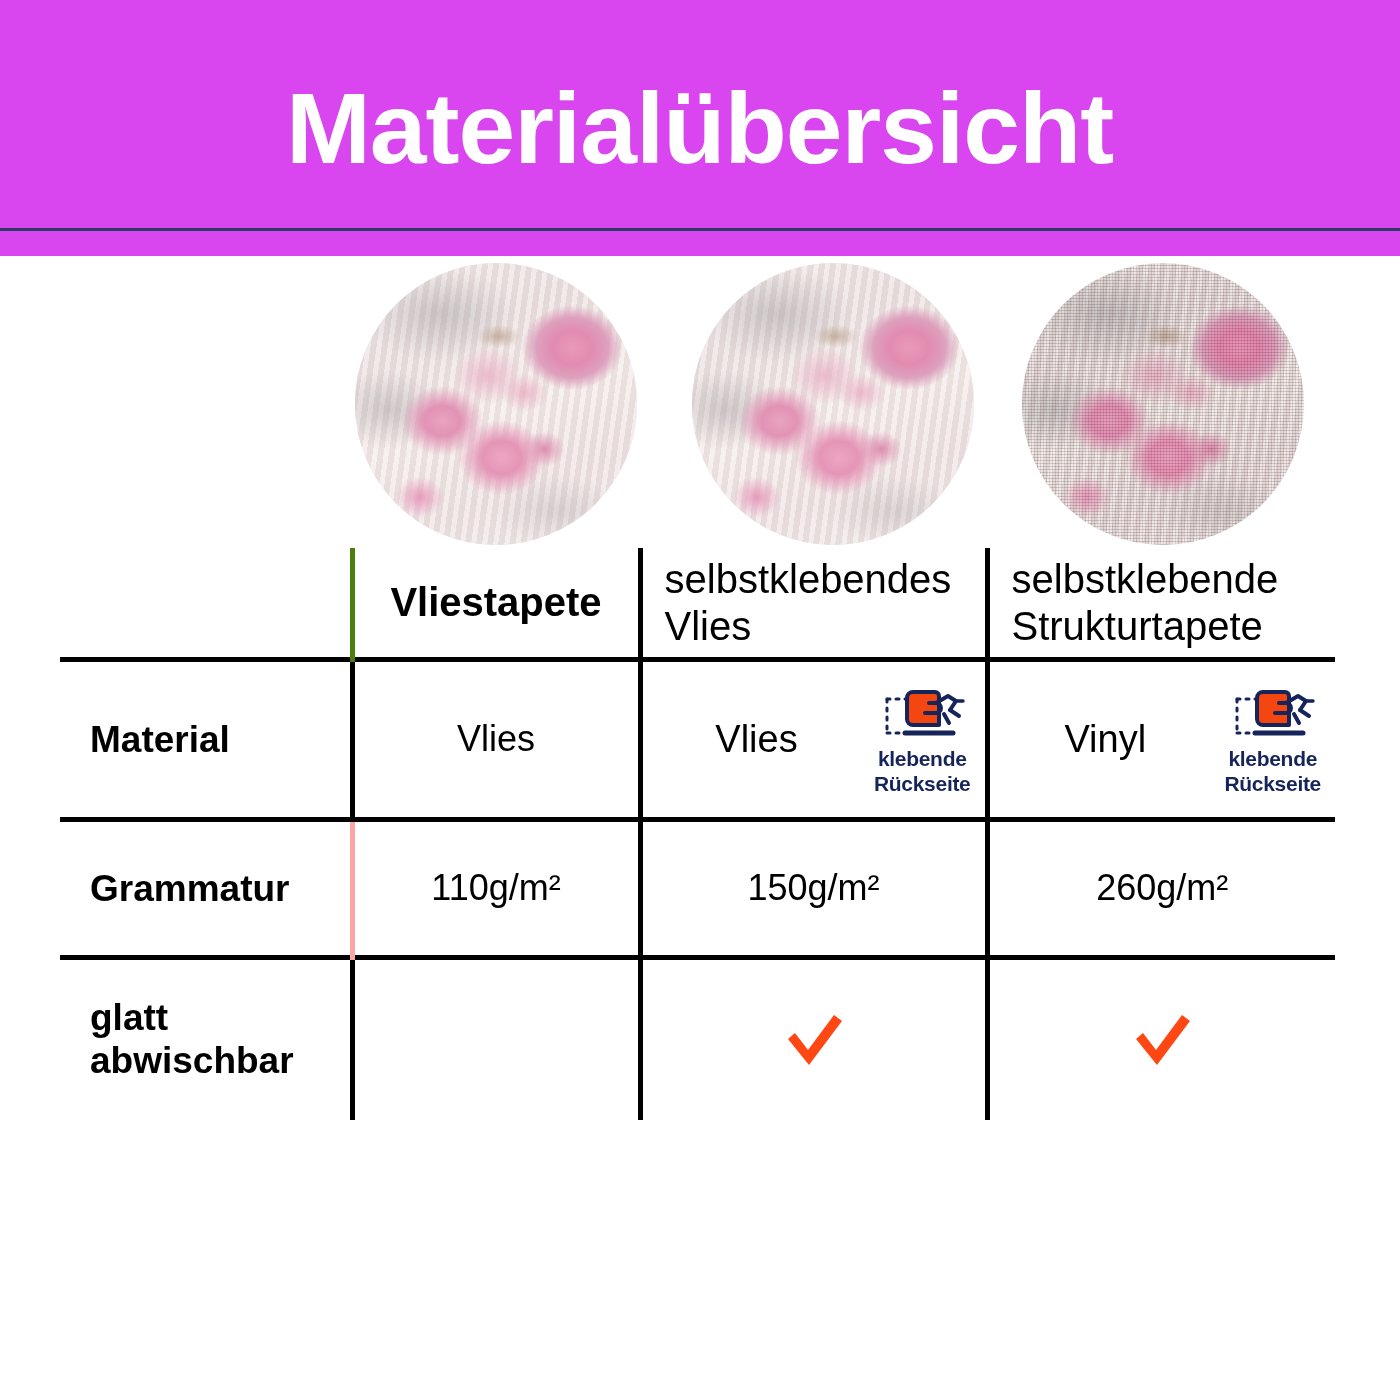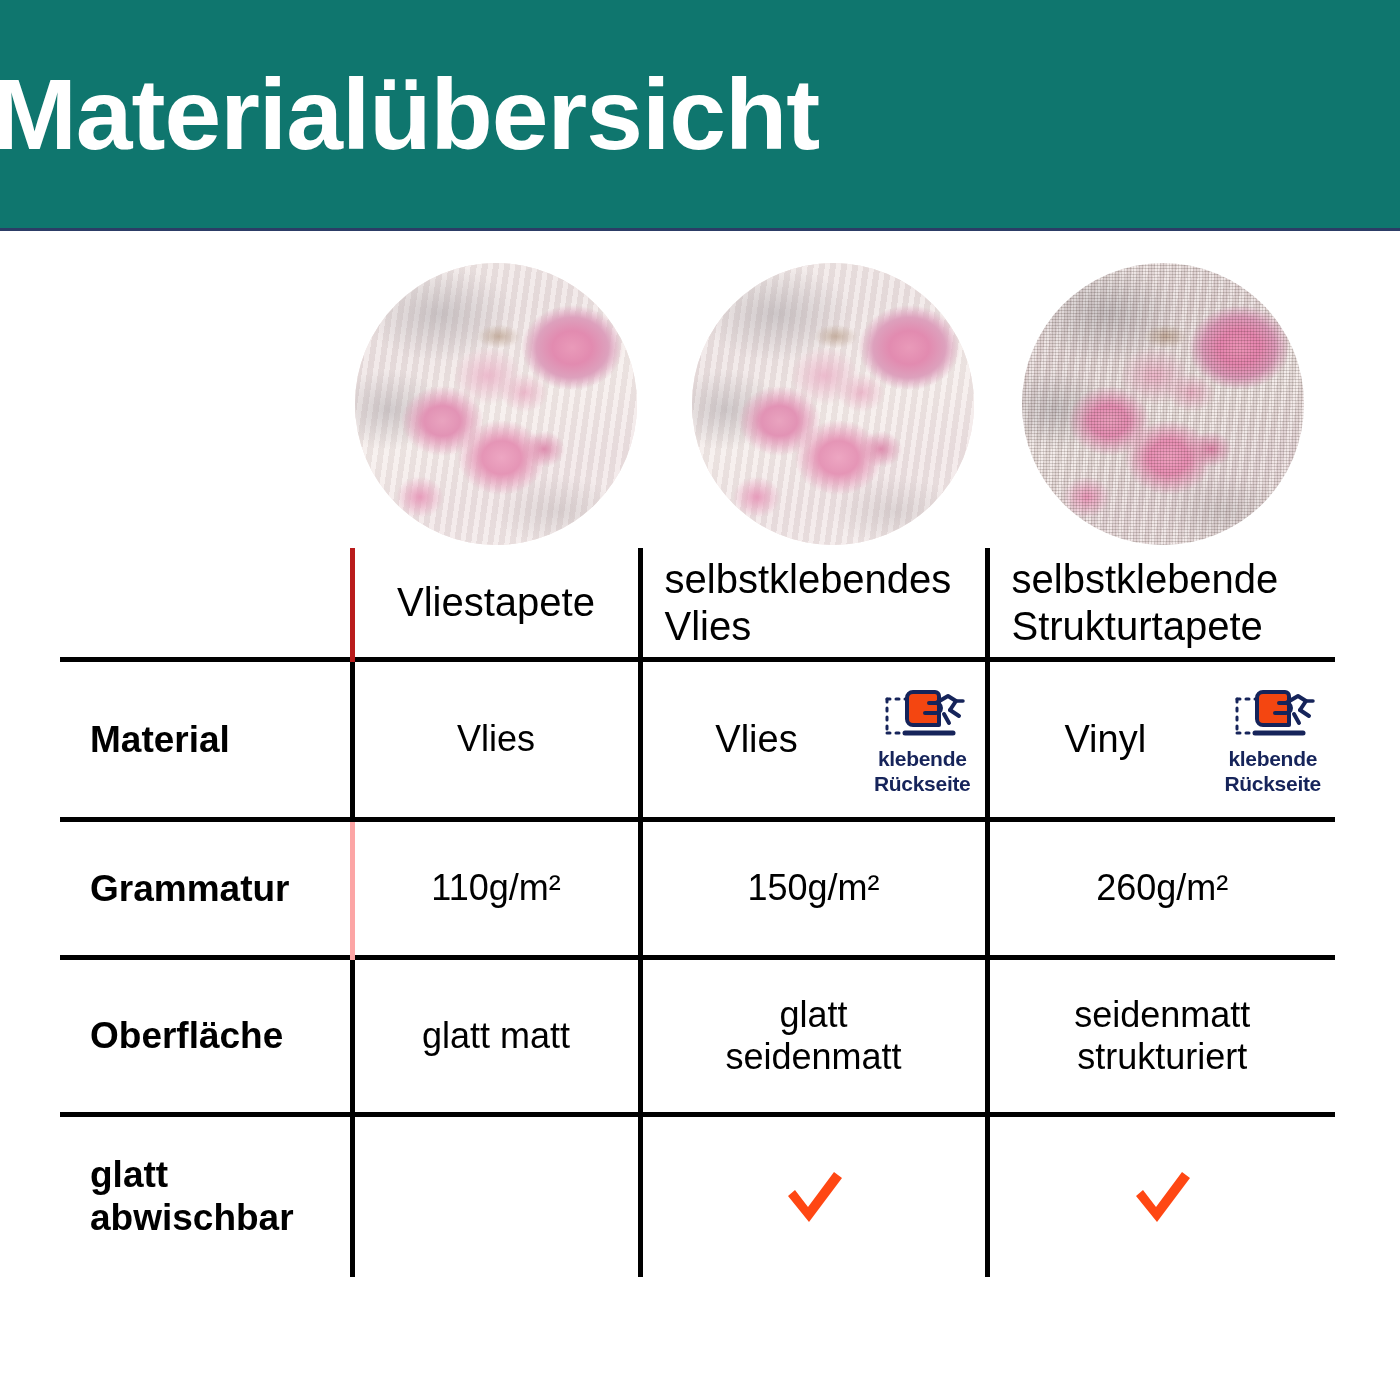--- a/index.html
+++ b/index.html
@@ -6,23 +6,23 @@
   body{
     width:1400px;height:1400px;
     background:#ffffff;
     font-family:"Liberation Sans", sans-serif;
     overflow:hidden;
     position:relative;
   }
 
   
   .header-band{
-    position:absolute;left:0;top:0;width:1400px;height:228px;
-    background:#0f766e;
-    display:flex;align-items:center;justify-content:flex-start;
+    position:absolute;left:0;top:0;width:1400px;height:256px;
+    background:#d946ef;
+    display:flex;align-items:center;justify-content:center;
   }
   .header-title{
     color:#ffffff;
     font-family:"Liberation Sans Narrow","Liberation Sans",sans-serif;
     font-weight:bold;
     font-size:100px;
     letter-spacing:-1px;
     line-height:1;
     transform:scaleX(1.02);
     white-space:nowrap;
@@ -187,21 +187,21 @@
   <colgroup>
     <col class="c-label">
         <col class="c1">
         <col class="c2">
         <col class="c3">
   </colgroup>
 
   <tbody>
         <tr class="r-head rowline">
     <td></td>
-    <td class="vline-r headcell" style="border-left:5px solid #b91c1c;">
+    <td class="vline-r headcell" style="border-left:5px solid #4d7c0f;font-weight:bold;">
       <div style="text-align:center;padding-right:22px;">
         <span>Vliestapete</span>
       </div>
     </td>
     <td class="vline-r headcell">
       <div class="two-line">
         <div>selbstklebendes</div>
         <div>Vlies</div>
       </div>
     </td>
@@ -276,36 +276,20 @@
     </td>
   </tr>
 
   <tr class="r-gram rowline">
     <td class="lbl">Grammatur</td>
     <td class="vline-r" style="border-left:5px solid #fca5a5;">110g/m²</td>
     <td class="vline-r">150g/m²</td>
     <td>260g/m²</td>
   </tr>
 
-  <tr class="r-ober rowline">
-    <td class="lbl">Oberfläche</td>
-    <td class="vline-r" style="border-left:5px solid #000;">glatt matt</td>
-    <td class="vline-r">
-      <div class="two-line">
-        <div>glatt</div>
-        <div>seidenmatt</div>
-      </div>
-    </td>
-    <td>
-      <div class="two-line">
-        <div>seidenmatt</div>
-        <div>strukturiert</div>
-      </div>
-    </td>
-  </tr>
 
 
   <tr class="r-feucht">
     <td class="lbl">
       <div class="two-line">
         <div>glatt</div>
         <div>abwischbar</div>
       </div>
     </td>
     <td class="vline-r" style="border-left:5px solid #000;"></td>

